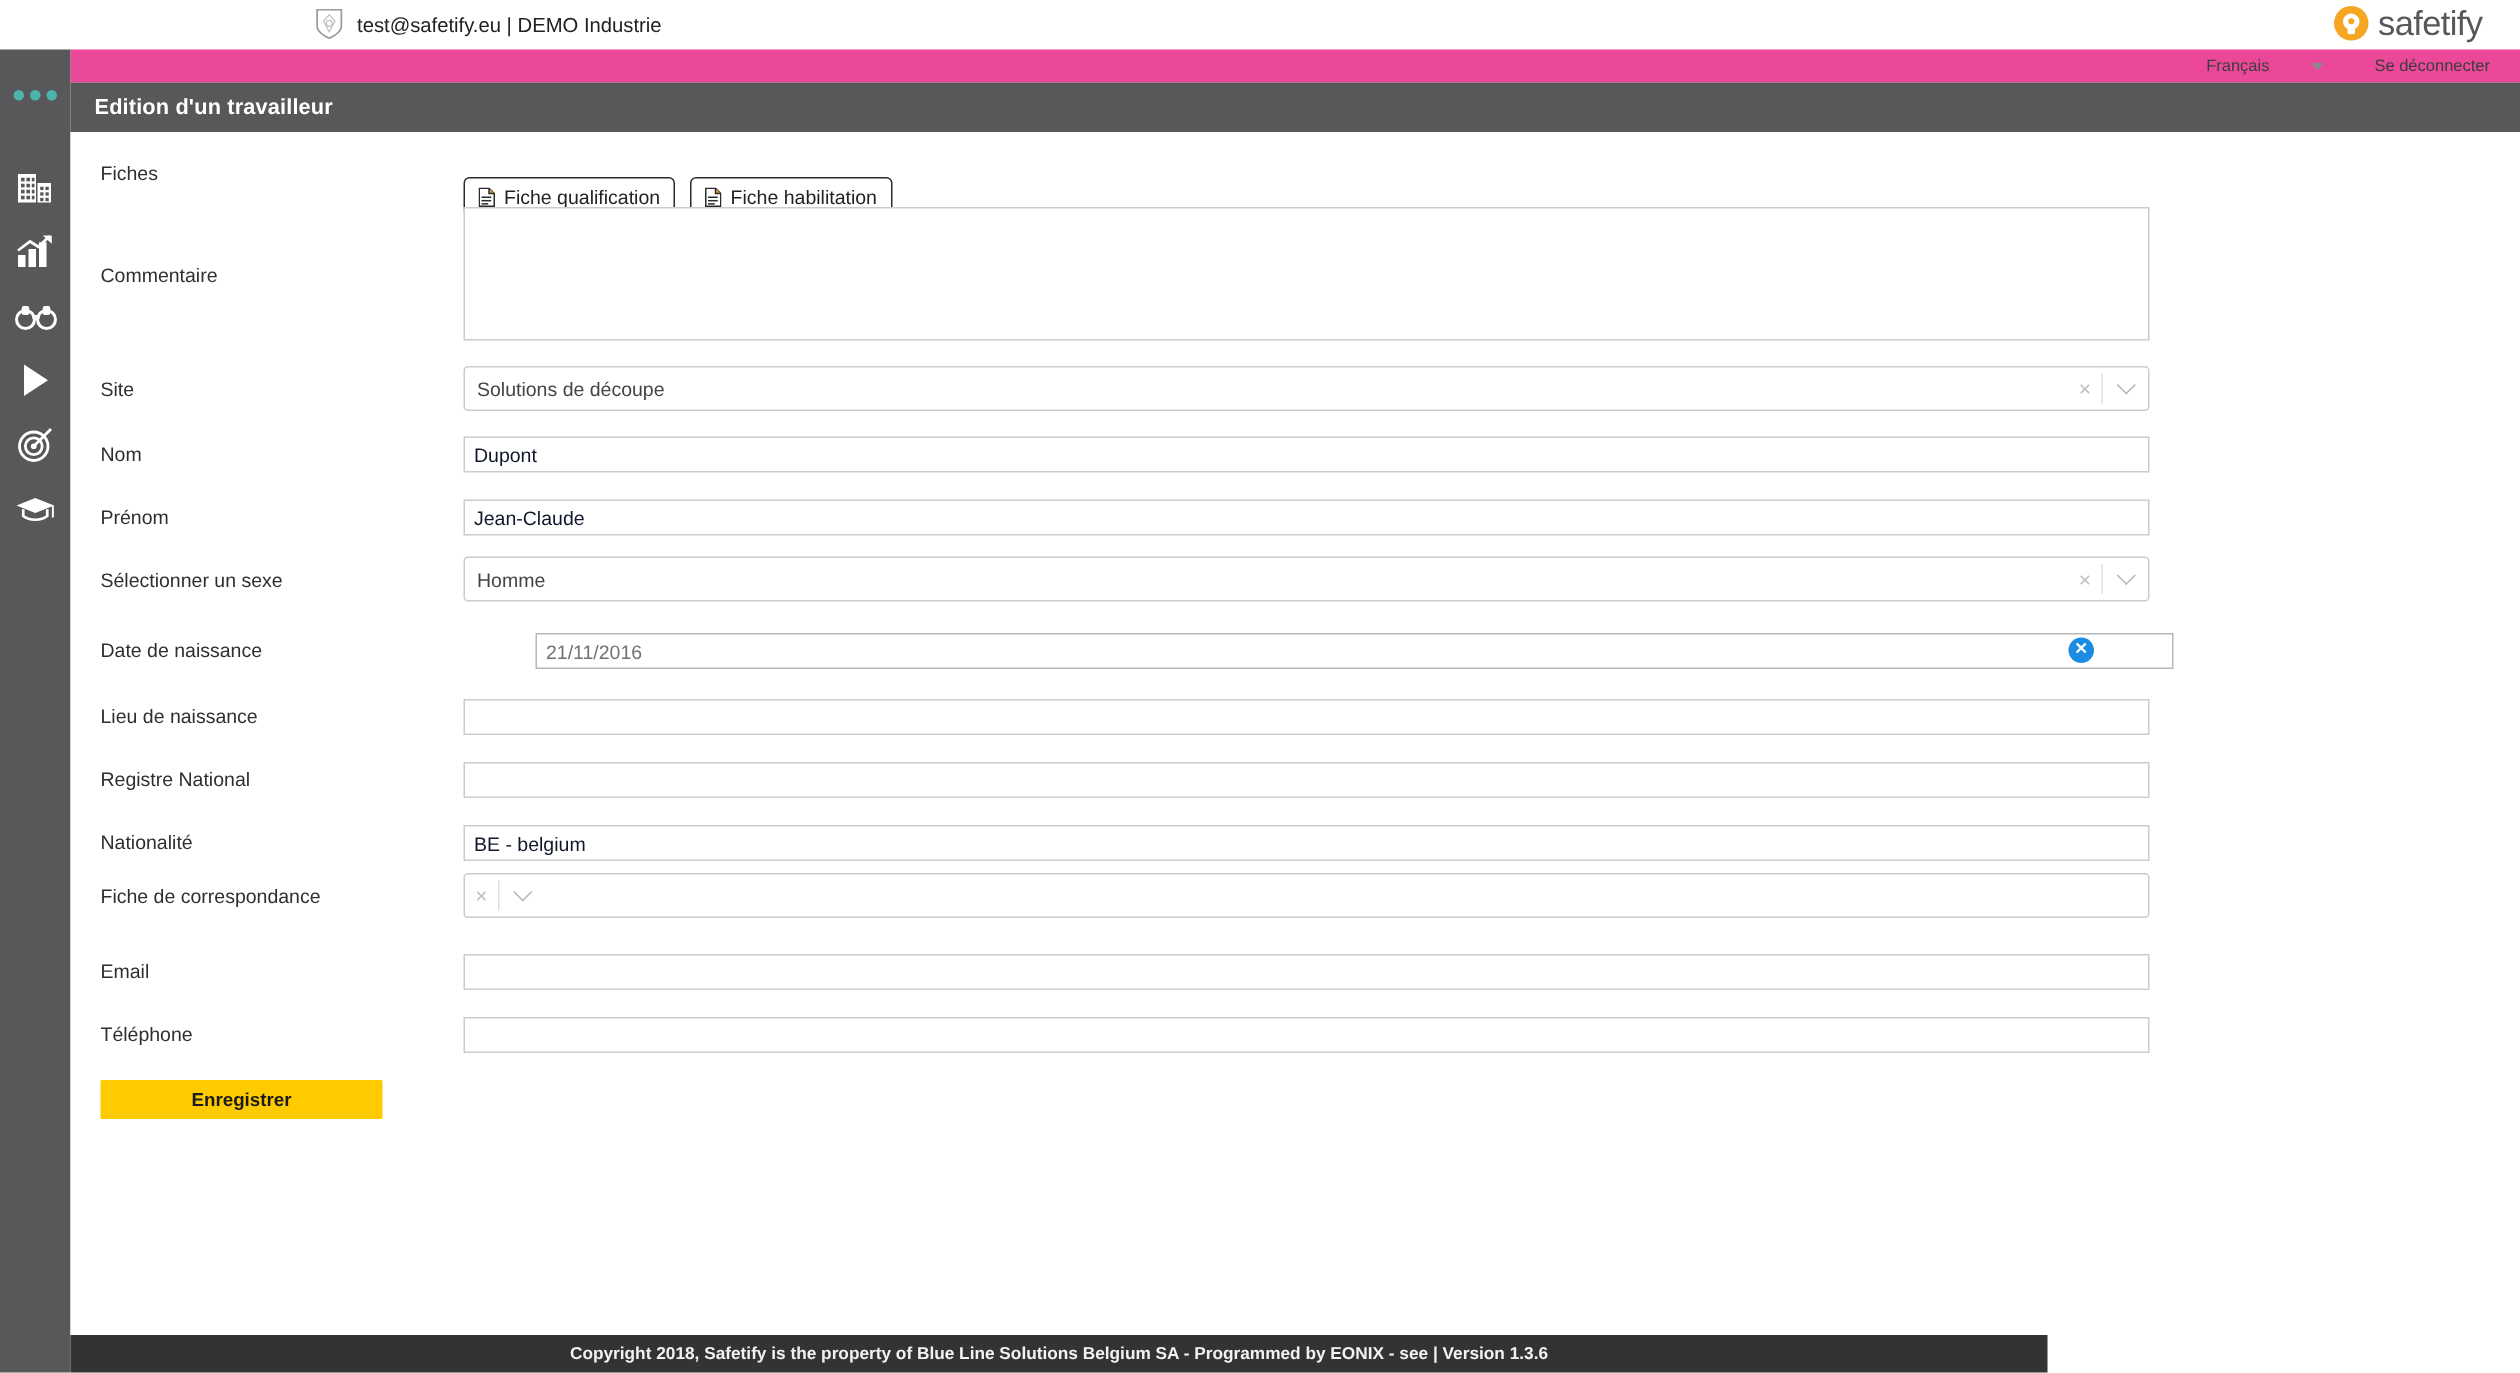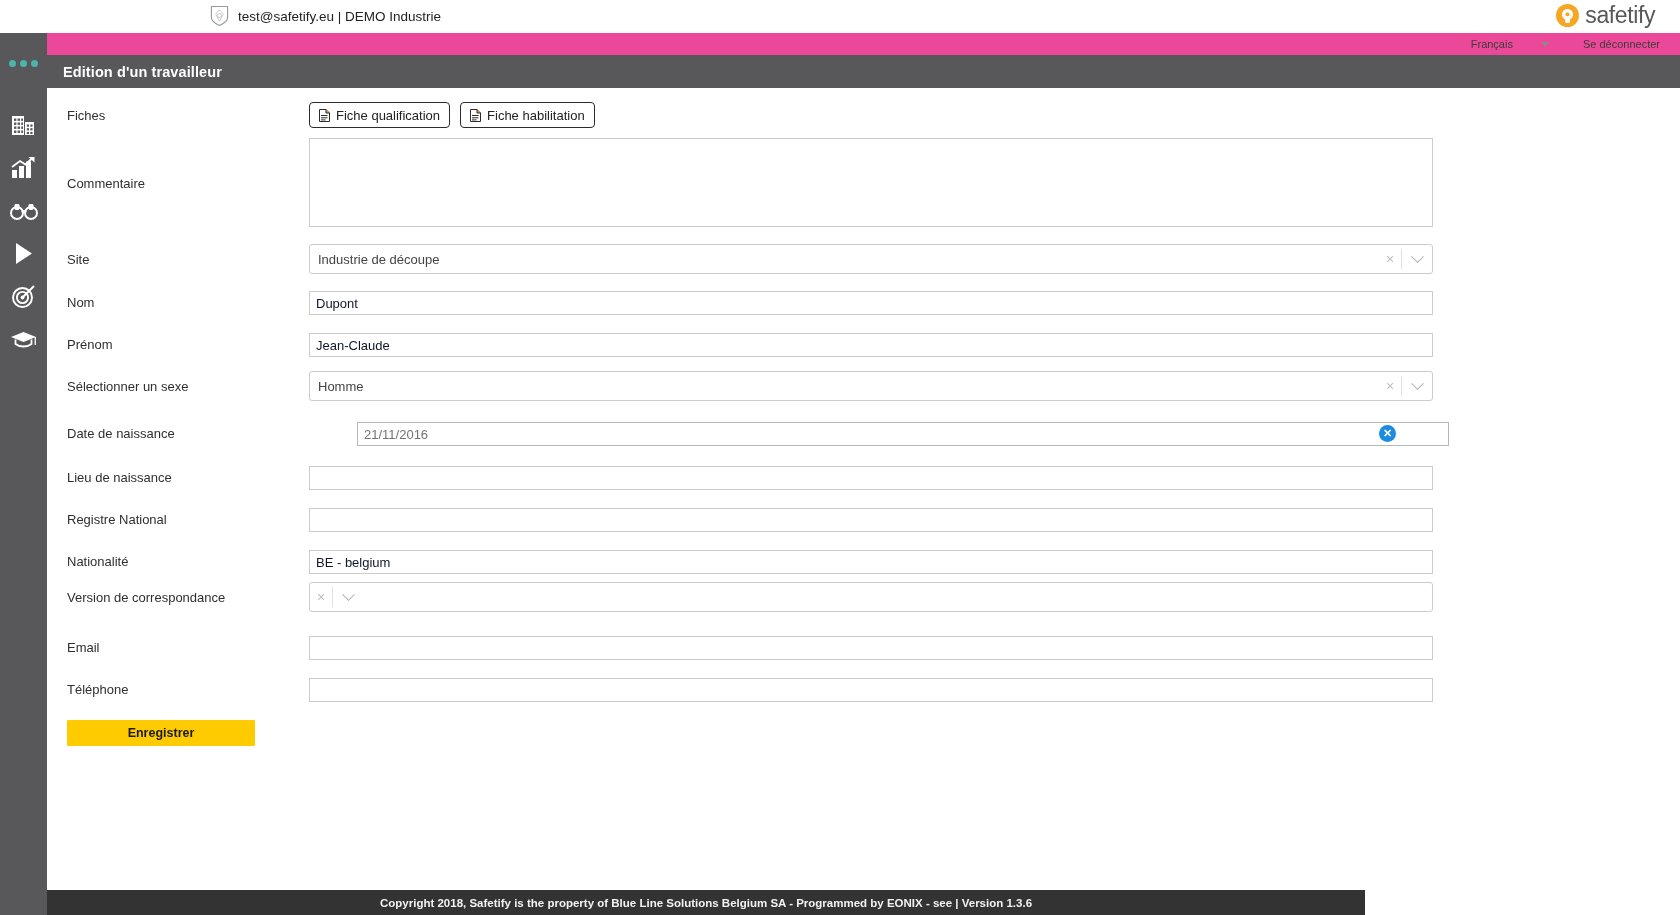--- a/index.html
+++ b/index.html
@@ -347,21 +347,21 @@
 </div>
 
 <div class="pagehead">
   <div class="pagehead-title">Edition d'un travailleur</div>
 </div>
 
 <div class="content">
 
   <div class="row" style="top:14px;">
     <div class="lbl" style="top:6px;">Fiches</div>
-    <div class="field-wrap" style="top:0;">
+    <div class="field-wrap" style="top:16px;">
       <div class="fiche-btns">
         <div class="fiche-btn">
           <span>
             <svg class="doc-icon" viewBox="0 0 11 13">
               <path d="M0.5 0.5 H7 L10.5 4 V12.5 H0.5 Z" fill="#fff" stroke="#2b2b2b" stroke-width="1"></path>
               <path d="M7 0.5 V4 H10.5" fill="#e8a33d" stroke="#2b2b2b" stroke-width="1"></path>
               <rect x="2" y="6" width="6.5" height="1" fill="#2b2b2b"></rect>
               <rect x="2" y="8.3" width="6.5" height="1" fill="#2b2b2b"></rect>
               <rect x="2" y="10.4" width="4.5" height="1" fill="#2b2b2b"></rect>
             </svg>
@@ -388,21 +388,21 @@
     <div class="lbl" style="top:38px;">Commentaire</div>
     <div class="field-wrap" style="top:0;">
       <textarea class="tarea" placeholder="" style=""></textarea>
     </div>
   </div>
 
   <div class="row" style="top:156px;">
     <div class="lbl" style="top:8px;">Site</div>
     <div class="field-wrap" style="top:0;">
       <div class="sel2">
-        <span class="sel2-val">Industrie de découpe</span>
+        <span class="sel2-val">Solutions de découpe</span>
         <span class="sel2-clear">×</span>
         <span class="sel2-sep"></span>
         <span class="sel2-arrow">
             <i class="chev"></i>
           </span>
       </div>
     </div>
   </div>
 
   <div class="row" style="top:203px;">
@@ -458,21 +458,21 @@
   </div>
 
   <div class="row" style="top:462px;">
     <div class="lbl" style="top:4px;">Nationalité</div>
     <div class="field-wrap" style="top:0;">
       <input class="tinput" type="text" value="BE - belgium" style="">
     </div>
   </div>
 
   <div class="row" style="top:494px;">
-    <div class="lbl" style="top:8px;">Version de correspondance</div>
+    <div class="lbl" style="top:8px;">Fiche de correspondance</div>
     <div class="field-wrap" style="top:0;">
       <div class="sel2">
         <span class="sel2-clear">×</span>
         <span class="sel2-sep"></span>
         <span class="sel2-arrow">
             <i class="chev"></i>
           </span>
       </div>
     </div>
   </div>

